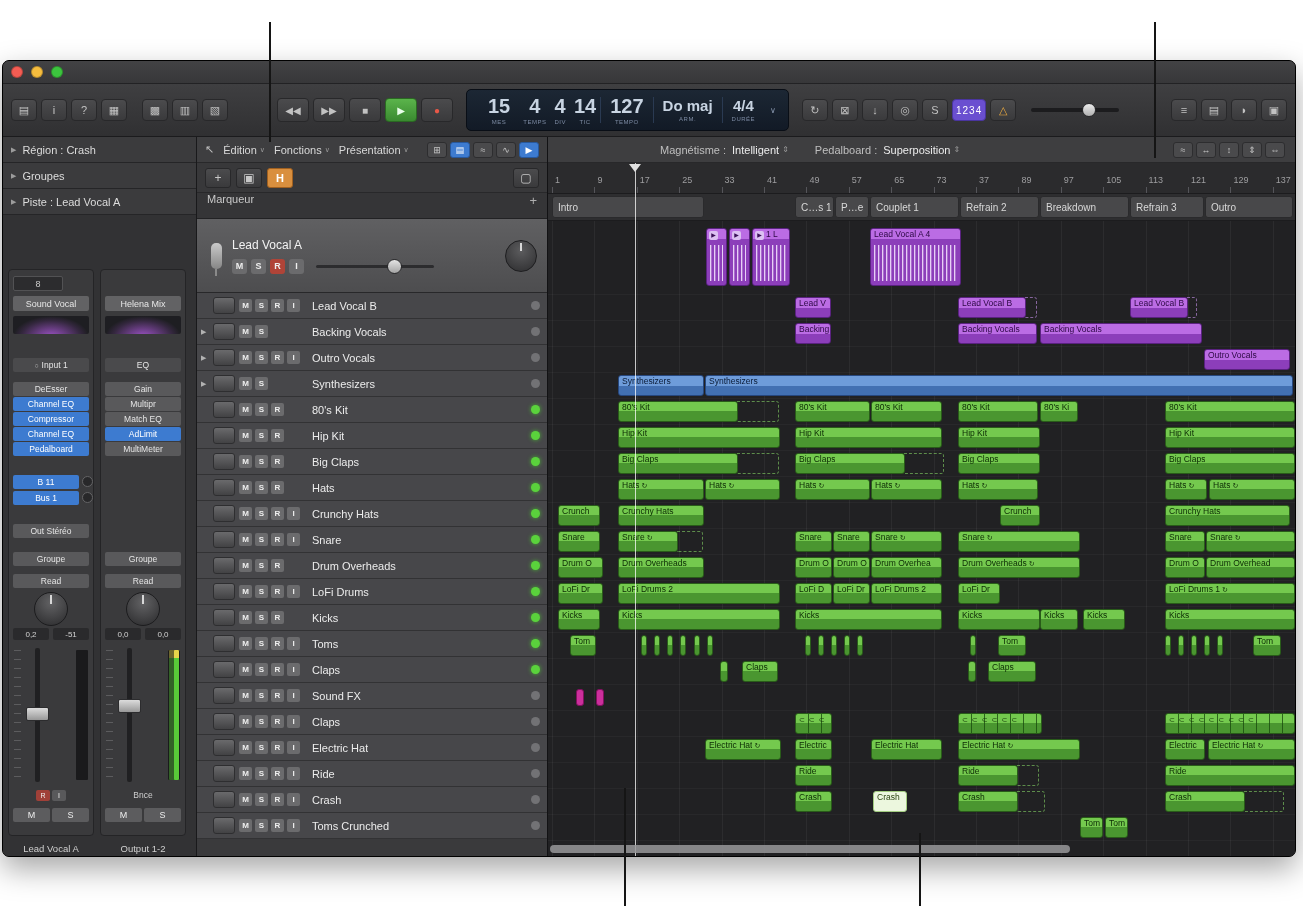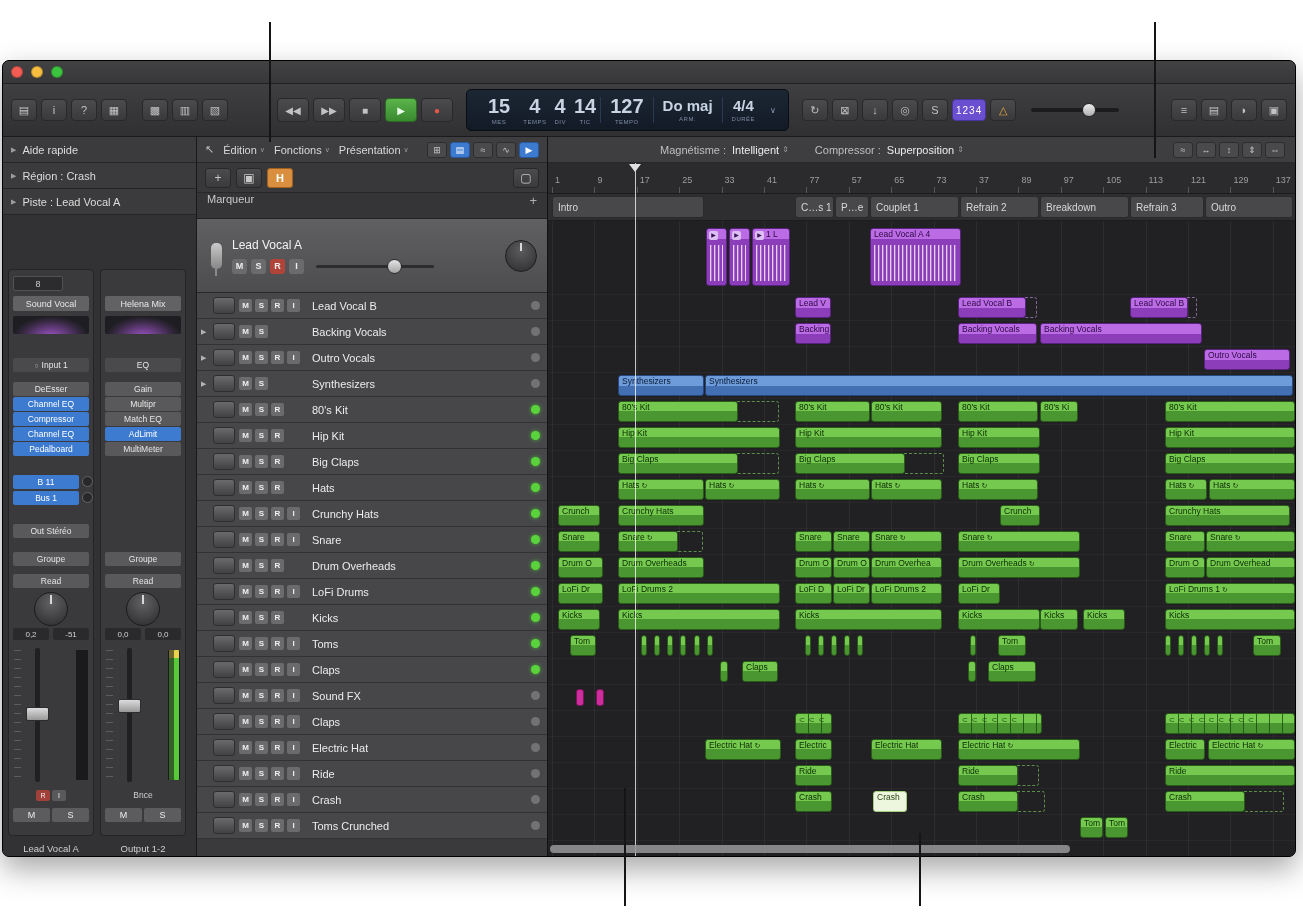--- a/index.html
+++ b/index.html
@@ -228,25 +228,25 @@
         <div class="icon-btn">▣</div>
       </div>
   </div>
 
   <div class="content">
 
     <div class="inspector">
       <div id="insp-secs">
           <div class="insp-sec">
             <div class="tri">▶</div>
-            <div>Aide rapide</div>
+            <div>Région : Crash</div>
           </div>
           <div class="insp-sec">
             <div class="tri">▶</div>
-            <div>Région : Crash</div>
+            <div>Groupes</div>
           </div>
           <div class="insp-sec">
             <div class="tri">▶</div>
             <div>Piste : Lead Vocal A</div>
           </div>
         </div>
 
       <div class="strip" id="lstrip">
         <div class="badge8">8</div>
         <div class="srow setting">Sound Vocal</div>
@@ -616,41 +616,41 @@
 
     <div class="tmain">
       <div class="ctrl-row">
         <span class="sp"></span>
         <span>Magnétisme :</span>
         <span class="val">
             <span>Intelligent</span>
             <span class="updn">⇕</span>
           </span>
         <span style="width:14px"></span>
-        <span>Compressor :</span>
+        <span>Pedalboard :</span>
         <span class="val">
             <span>Superposition</span>
             <span class="updn">⇕</span>
           </span>
         <span class="mr-icons">
           <span class="chip">≈</span>
           <span class="chip">↔</span>
           <span class="chip">↕</span>
           <span class="chip">⇕</span>
           <span class="chip">⇔</span>
         </span>
       </div>
       <div class="ruler" id="ruler">
           <span class="ruler-num" style="left: 7px;">1</span>
           <span class="ruler-num" style="left: 49.4px;">9</span>
           <span class="ruler-num" style="left: 91.8px;">17</span>
           <span class="ruler-num" style="left: 134.2px;">25</span>
           <span class="ruler-num" style="left: 176.6px;">33</span>
           <span class="ruler-num" style="left: 219px;">41</span>
-          <span class="ruler-num" style="left: 261.4px;">77</span>
+          <span class="ruler-num" style="left: 261.4px;">49</span>
           <span class="ruler-num" style="left: 303.8px;">57</span>
           <span class="ruler-num" style="left: 346.2px;">65</span>
           <span class="ruler-num" style="left: 388.6px;">73</span>
           <span class="ruler-num" style="left: 431px;">37</span>
           <span class="ruler-num" style="left: 473.4px;">89</span>
           <span class="ruler-num" style="left: 515.8px;">97</span>
           <span class="ruler-num" style="left: 558.2px;">105</span>
           <span class="ruler-num" style="left: 600.6px;">113</span>
           <span class="ruler-num" style="left: 643px;">121</span>
           <span class="ruler-num" style="left: 685.4px;">129</span>

